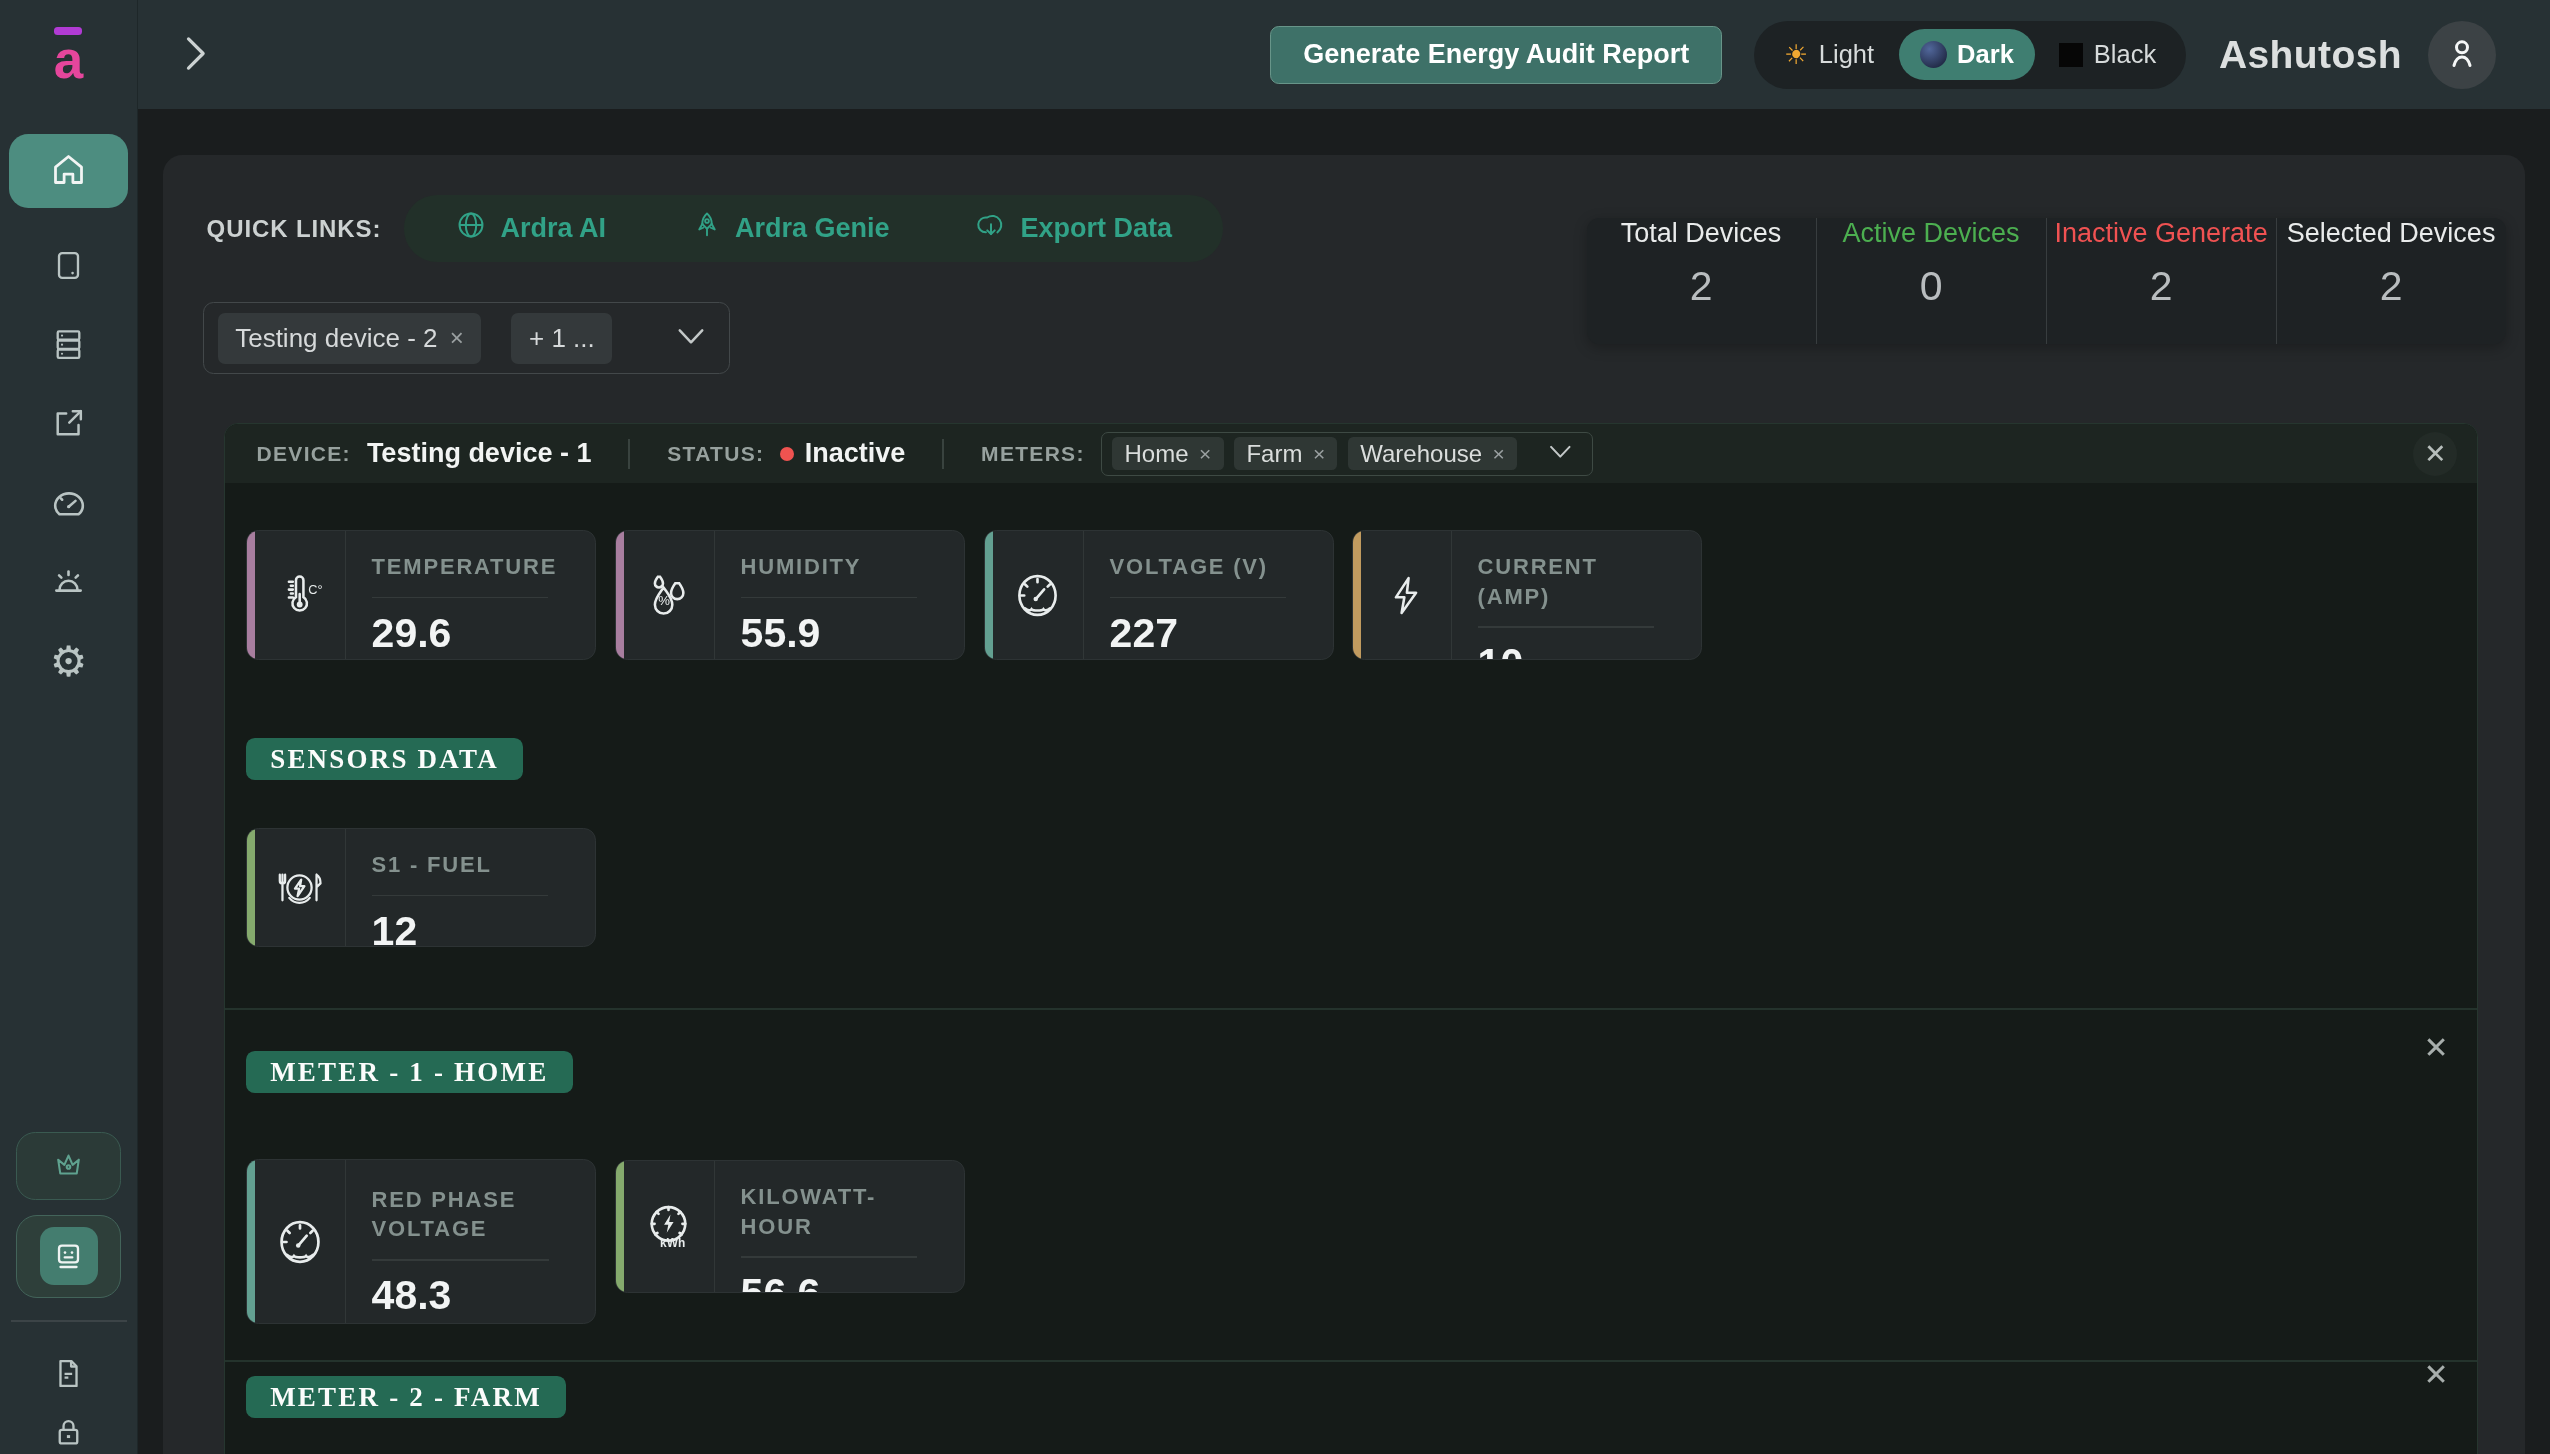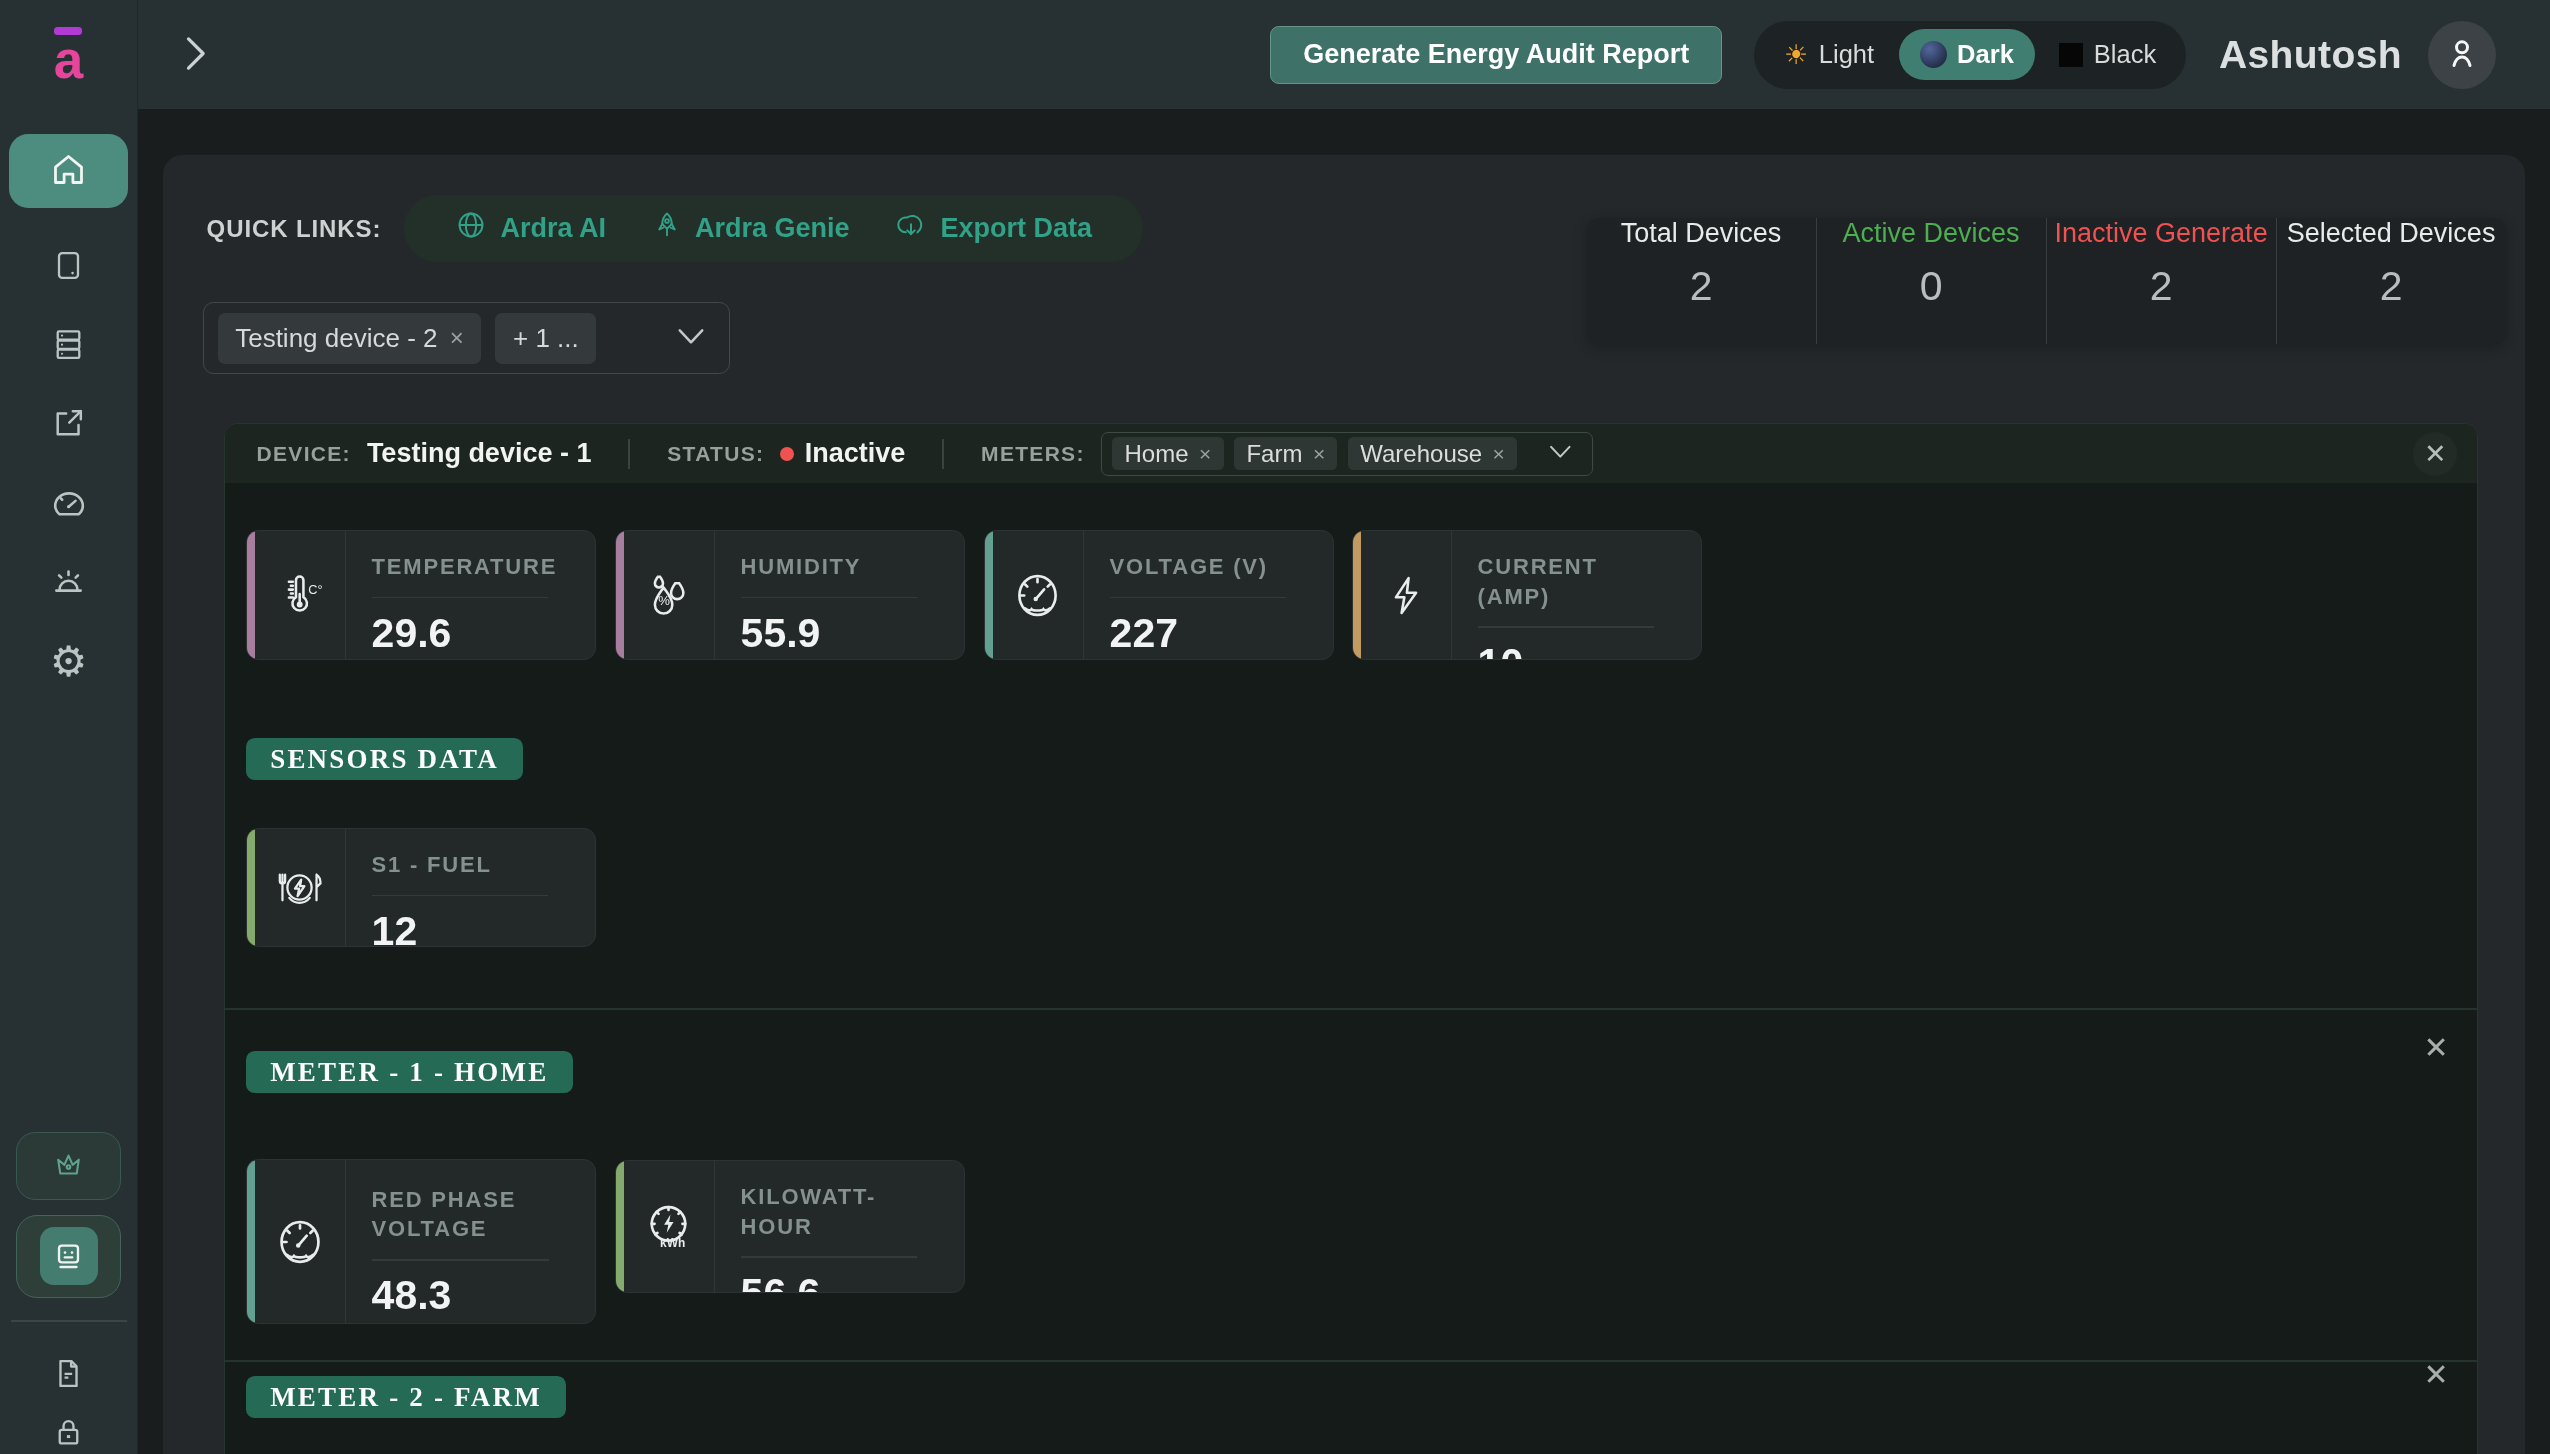--- a/index.html
+++ b/index.html
@@ -57,37 +57,37 @@
 
   
   .main { position:absolute; left:138px; top:109px; width:2412px; height:1345px; background:#1a1d1e; }
   .content-card { position:absolute; left:24.6px; top:46px; width:2362px; height:1300px;
                   background:#25282a; border-radius:19.3px 19.3px 0 0; }
 
   .quick-row { position:absolute; left:44px; top:40px; height:67px; display:flex;
                align-items:center; gap:23px; }
   .quick-label { color:#ccd1d1; font-size:24px; font-weight:bold; letter-spacing:0.9px; }
   .quick-pill { height:67px; border-radius:33px; background:#223029; display:flex;
-                align-items:center; gap:46px; padding:0 51px;justify-content:space-between; }
+                align-items:center; gap:86px; padding:0 51px;justify-content:space-between; }
   .quick-link { color:#31a287; font-weight:bold; font-size:27px; display:flex; gap:13px;
                 align-items:center; cursor:pointer; }
 
   .stats-panel { position:absolute; left:1424px; top:63px; width:919px; height:126px;
                  background:#1e2224; border-radius:12.3px; display:flex; box-shadow:0 3.5px 12.3px rgba(0,0,0,0.25); }
   .stat { flex:1; display:flex; flex-direction:column; align-items:center;
           gap:14px; }
   .stat + .stat { border-left:1.8px solid #383d3f; }
   .stat-label { font-size:27px; color:#e9ebeb; }
   .stat-label.green { color:#4caf50; }
   .stat-label.red { color:#f05252; }
   .stat-value { font-size:41px; color:#b9bdbf; }
 
   .device-select { position:absolute; left:40px; top:147px; width:527px; height:72px;
                    border:1.8px solid #43484a; border-radius:10.5px; display:flex;
-                   align-items:center; padding:0 14px; gap:14px; cursor:pointer; }
+                   align-items:center; padding:0 14px; gap:30px; cursor:pointer; }
   .chip { background:#34393b; border-radius:7px; height:51px; display:flex;
           align-items:center; padding:0 17.6px; gap:12.3px; color:#d6d9da; font-size:26px; }
   .chip-x { color:#9aa0a1; font-size:24px; cursor:pointer; }
   .select-caret { margin-left:auto; margin-right:8.8px; color:#c3c8c8; }
 
   
   .device-panel { position:absolute; left:61px; top:268px; width:2254px; height:1063px;
                   background:#151b18; border:1.8px solid #26362f; border-radius:14px; overflow:hidden; }
   .panel-header { height:59px; background:#1d2521; display:flex; align-items:center;
                   padding:0 32px; position:relative; }

